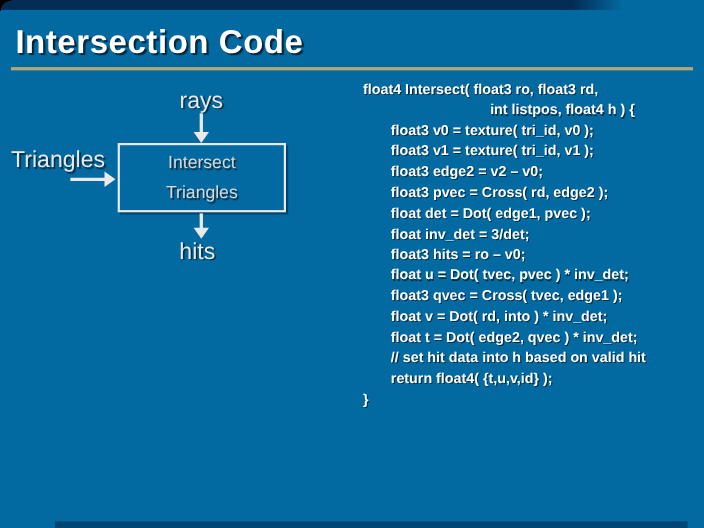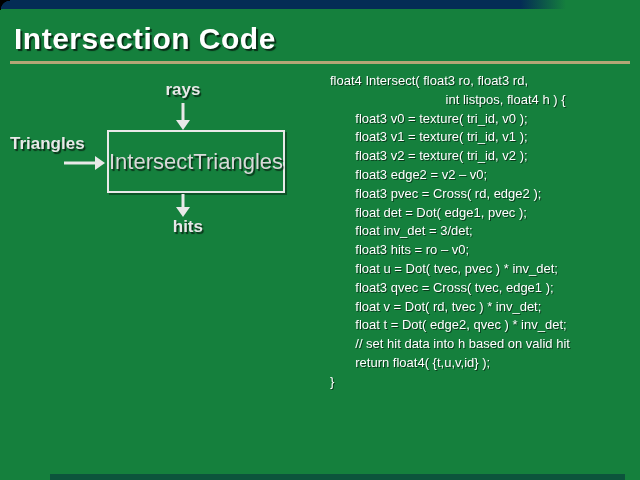--- a/index.html
+++ b/index.html
@@ -3,21 +3,21 @@
 <meta charset="utf-8">
 <style>
   * { margin: 0; padding: 0; box-sizing: border-box; }
   html, body { width: 640px; height: 480px; background: #000; }
   body { font-family: "Liberation Sans", sans-serif; overflow: hidden; }
 
   .slide {
     position: relative;
     width: 640px;
     height: 480px;
-    background: #15803d;
+    background: #0369a1;
     overflow: hidden;
   }
 
   
   .top-bar {
     position: absolute;
     top: 0; left: 0;
     width: 566px; height: 9px;
     background: linear-gradient(to right, #042c55 0%, #042c55 92%, rgba(4,44,85,0) 100%);
   }
@@ -49,62 +49,62 @@
     position: absolute;
     left: 10px; top: 61px;
     width: 620px; height: 3px;
     background: #b5a676;
   }
 
   
   .diagram-label {
     position: absolute;
     color: #e8e8e8;
-    font-size: 17px;
-    font-weight: bold;
+    font-size: 21px;
+    font-weight: normal;
     text-shadow: 1.5px 1.5px 1px rgba(0,0,0,0.6);
     white-space: nowrap;
   }
   .label-rays   { left: 163px; top: 80px;  width: 40px; text-align: center; }
-  .label-hits   { left: 163px; top: 217px; width: 40px; text-align: right; }
+  .label-hits   { left: 163px; top: 217px; width: 40px; text-align: left; }
   .label-triangles { left: 10px; top: 134px; width: 90px; text-align: left; }
 
   .intersect-box {
     position: absolute;
     left: 107px; top: 130px;
-    width: 178px; height: 63px;
+    width: 153px; height: 63px;
     border: 2px solid #e9e9e9;
     box-shadow: 2px 2px 0 rgba(0,0,0,0.35);
     display: flex;
-    flex-direction: row;
+    flex-direction: column;
     align-items: center;
     justify-content: center;
     color: #d9d9d9;
-    font-size: 22px;
+    font-size: 16px;
     line-height: 27px;
     text-shadow: 1.5px 1.5px 1px rgba(0,0,0,0.6);
     text-align: center;
   }
 
   .arrow-svg { position: absolute; overflow: visible; }
   .arrow-rays      { left: 174px; top: 103px; }
   .arrow-hits      { left: 174px; top: 194px; }
   .arrow-triangles { left: 64px;  top: 154px; }
 
   
   .code-block {
     position: absolute;
     left: 330px; top: 72px;
     width: 305px;
   }
   .code-line {
     white-space: pre;
     color: #ffffff;
     font-size: 13px;
-    font-weight: normal;
+    font-weight: bold;
     line-height: 18.8px;
     text-shadow: 1px 1px 0 rgba(0,0,0,0.55);
   }
 </style>
 </head>
 <body>
 
 <div class="slide">
 
   <div class="top-bar"></div>
@@ -138,28 +138,27 @@
     <polygon points="2,13 16,13 9,23" fill="#e9e9e9"></polygon>
   </svg>
 
   <div class="diagram-label label-hits">hits</div>
 
   <div class="code-block">
       <div class="code-line">float4 Intersect( float3 ro, float3 rd,</div>
       <div class="code-line">                                int listpos, float4 h ) {</div>
       <div class="code-line">       float3 v0 = texture( tri_id, v0 );</div>
       <div class="code-line">       float3 v1 = texture( tri_id, v1 );</div>
-      <div class="code-line">       float3 v2 = texture( tri_id, v2 );</div>
       <div class="code-line">       float3 edge2 = v2 – v0;</div>
       <div class="code-line">       float3 pvec = Cross( rd, edge2 );</div>
       <div class="code-line">       float det = Dot( edge1, pvec );</div>
       <div class="code-line">       float inv_det = 3/det;</div>
       <div class="code-line">       float3 hits = ro – v0;</div>
       <div class="code-line">       float u = Dot( tvec, pvec ) * inv_det;</div>
       <div class="code-line">       float3 qvec = Cross( tvec, edge1 );</div>
-      <div class="code-line">       float v = Dot( rd, tvec ) * inv_det;</div>
+      <div class="code-line">       float v = Dot( rd, into ) * inv_det;</div>
       <div class="code-line">       float t = Dot( edge2, qvec ) * inv_det;</div>
       <div class="code-line">       // set hit data into h based on valid hit</div>
       <div class="code-line">       return float4( {t,u,v,id} );</div>
       <div class="code-line">}</div>
     </div>
 
 </div>
 
 </body></html>

